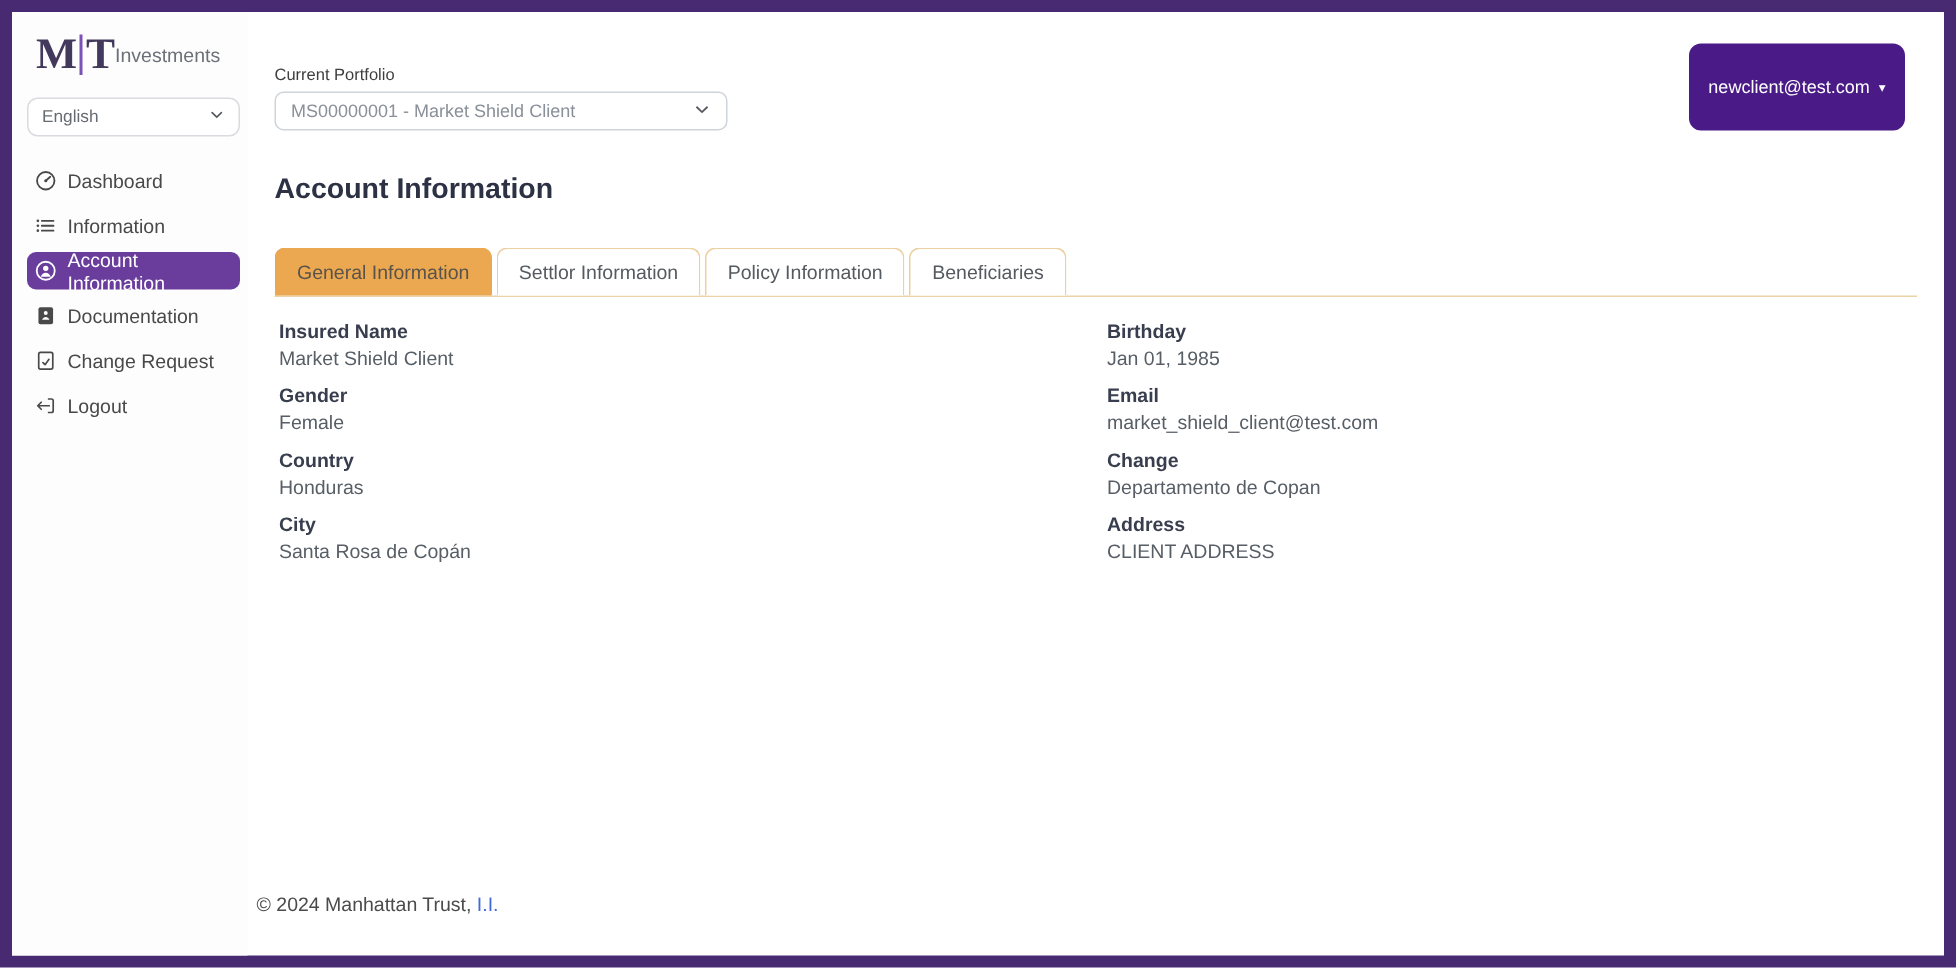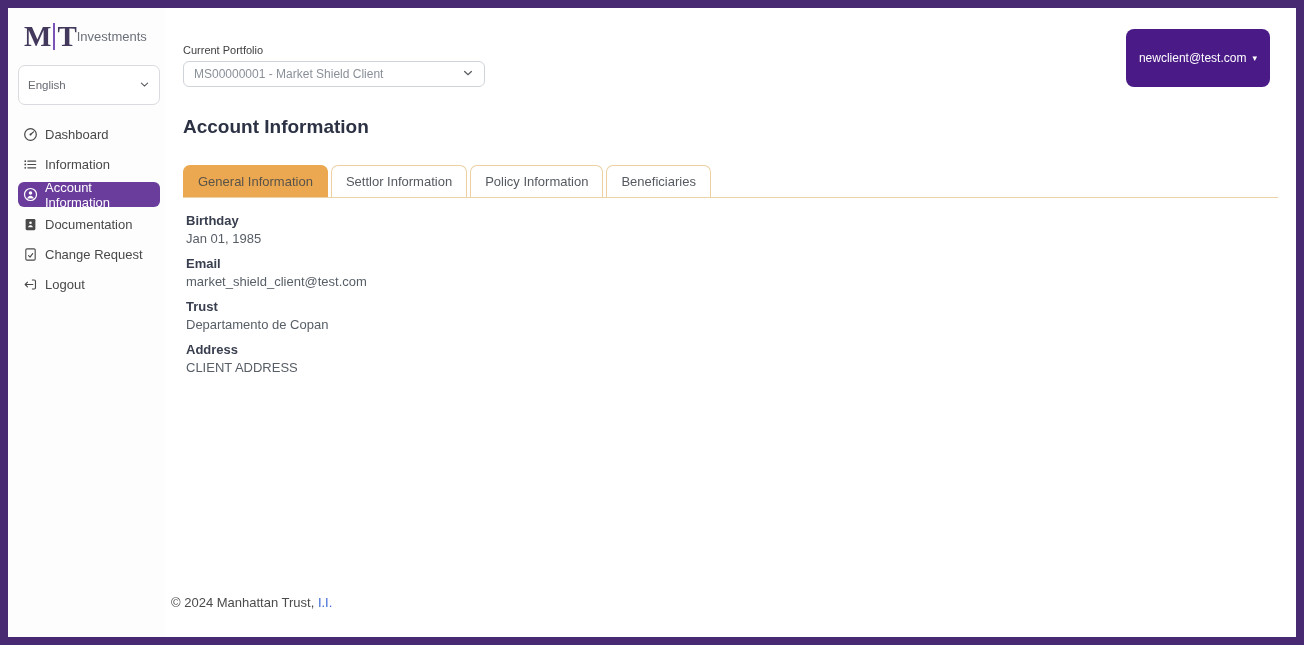--- a/index.html
+++ b/index.html
@@ -25,21 +25,21 @@
   }
   .logo { display: flex; align-items: center; margin-left: 6px; }
   .logo-m, .logo-t {
     font-family: "Liberation Serif", serif;
     font-size: 29px; font-weight: 700; color: #43395c; line-height: 1;
   }
   .logo-bar { width: 2px; height: 27px; background: #7b52b8; margin: 0 2px; }
   .logo-suffix { font-size: 13px; color: #6b7078; }
 
   .lang-select {
-    margin-top: 14px; height: 40px;
+    margin-top: 14px; height: 26px;
     border: 1px solid #d9dbe0; border-radius: 7px;
     display: flex; align-items: center; justify-content: space-between;
     padding: 0 9px; font-size: 11.5px; color: #666b72;
     background: #fff; cursor: pointer;
   }
 
   .nav { margin-top: 17px; list-style: none; }
   .nav-item {
     display: flex; align-items: center; gap: 7px;
     height: 25px; padding: 0 5px; margin-bottom: 5px;
@@ -218,29 +218,47 @@
     <div class="tabs">
       <div class="tab active">General Information</div>
       <div class="tab">Settlor Information</div>
       <div class="tab">Policy Information</div>
       <div class="tab">Beneficiaries</div>
     </div>
 
     <div class="content">
       <div>
         <div class="field">
+          <div class="field-label">Insured Name</div>
+          <div class="field-value">Market Shield Client</div>
+        </div>
+        <div class="field">
+          <div class="field-label">Gender</div>
+          <div class="field-value">Female</div>
+        </div>
+        <div class="field">
+          <div class="field-label">Country</div>
+          <div class="field-value">Honduras</div>
+        </div>
+        <div class="field">
+          <div class="field-label">City</div>
+          <div class="field-value">Santa Rosa de Copán</div>
+        </div>
+      </div>
+      <div>
+        <div class="field">
           <div class="field-label">Birthday</div>
           <div class="field-value">Jan 01, 1985</div>
         </div>
         <div class="field">
           <div class="field-label">Email</div>
           <div class="field-value">market_shield_client@test.com</div>
         </div>
         <div class="field">
-          <div class="field-label">Trust</div>
+          <div class="field-label">Change</div>
           <div class="field-value">Departamento de Copan</div>
         </div>
         <div class="field">
           <div class="field-label">Address</div>
           <div class="field-value">CLIENT ADDRESS</div>
         </div>
       </div>
     </div>
 
     <div class="footer">

